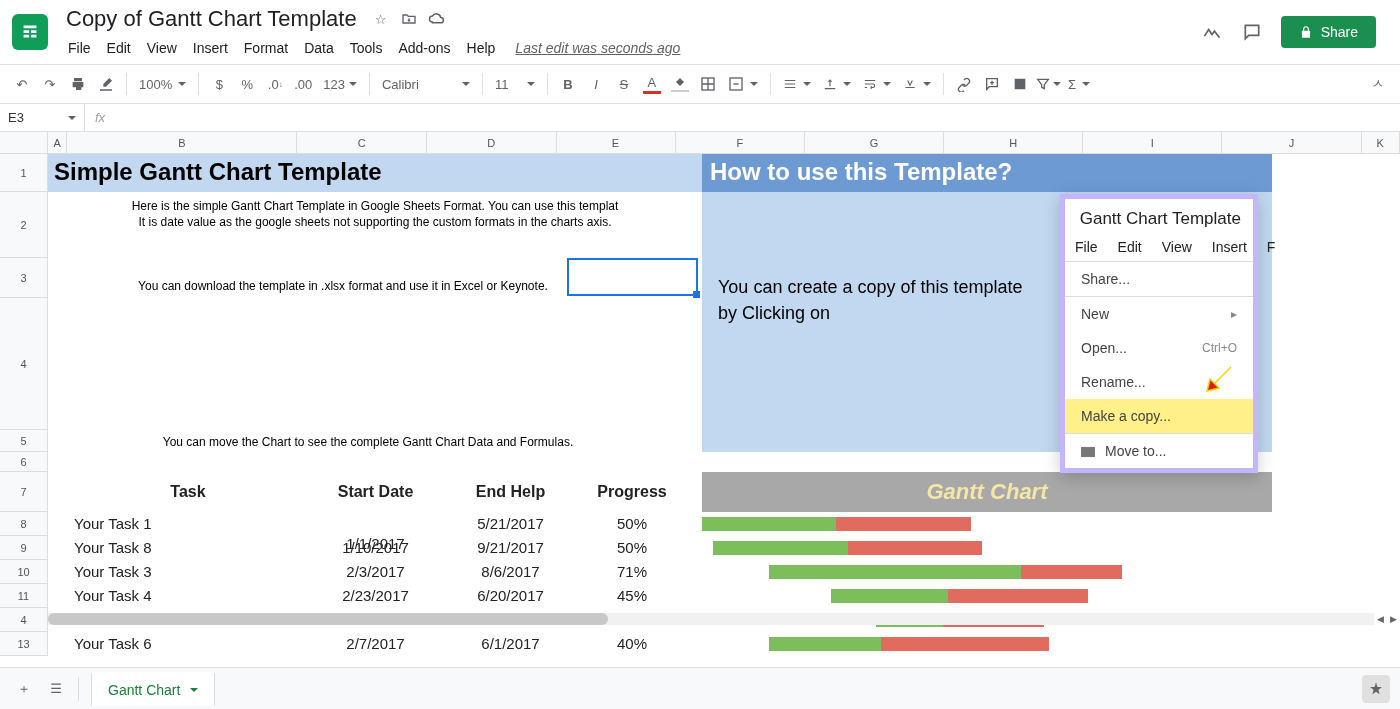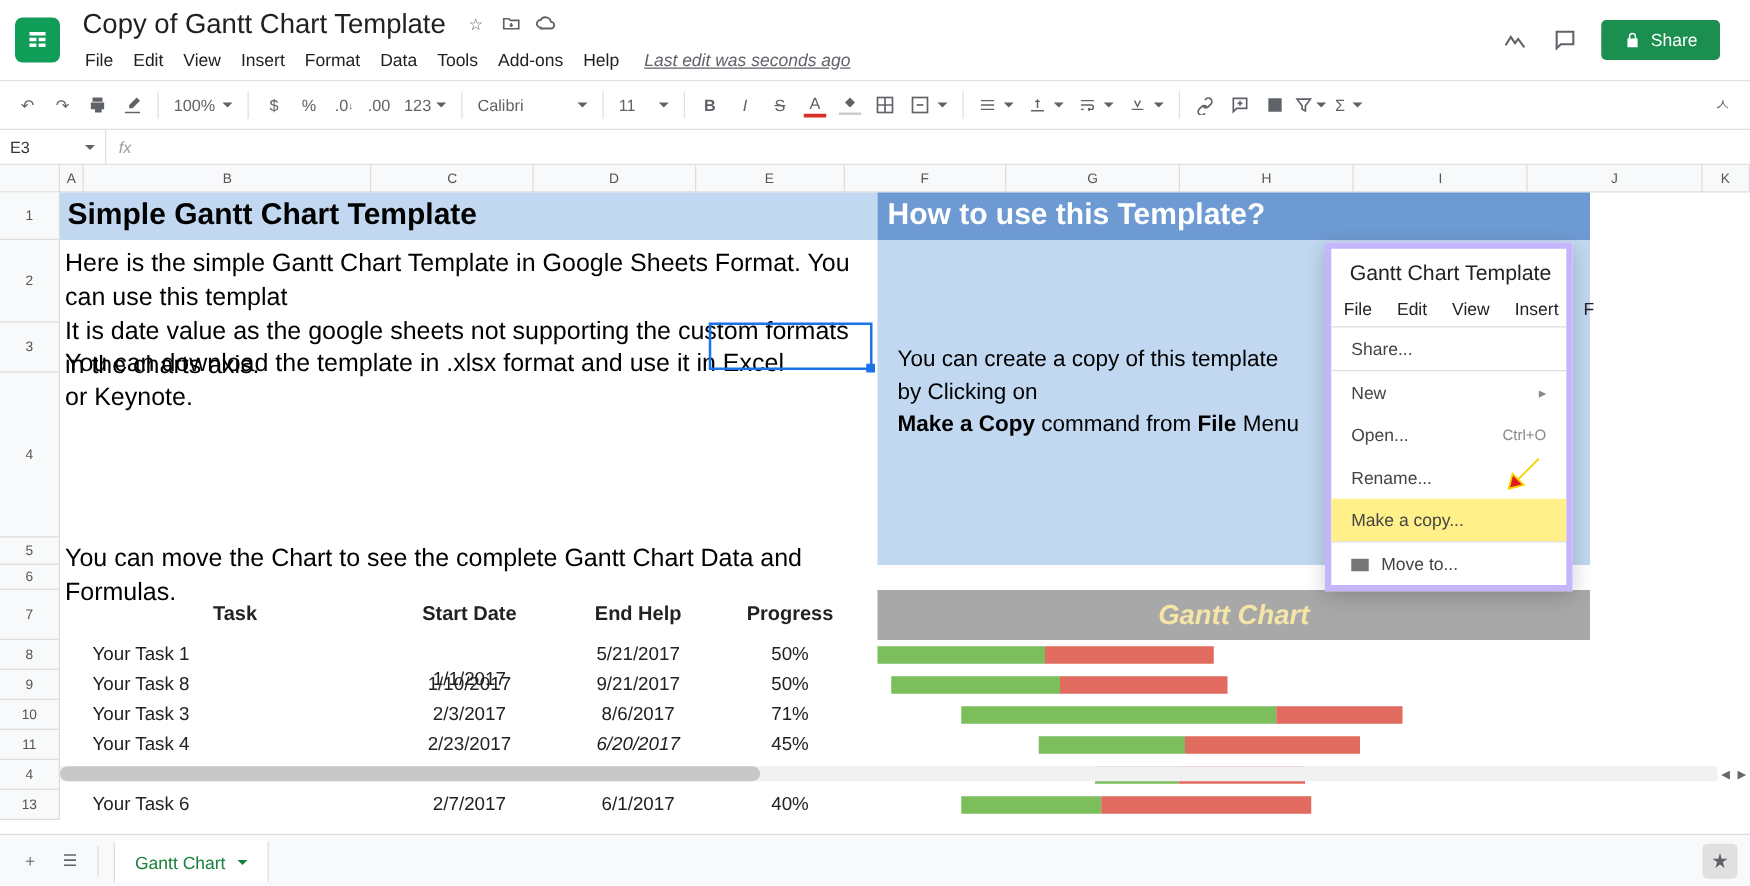--- a/index.html
+++ b/index.html
@@ -45,21 +45,21 @@
 .rh{border-bottom:1px solid #ddd;border-right:1px solid #ddd;text-align:center;font-size:11px;color:#555;}
 .corner{position:absolute;top:0;left:0;width:48px;height:22px;background:#f8f9fa;border-right:1px solid #ddd;border-bottom:1px solid #ddd;}
 .cells{position:absolute;top:22px;left:48px;right:0;bottom:0;}
 
 
 .block{position:absolute;}
 .title1{font-size:24px;font-weight:bold;color:#000;padding:4px 6px;}
 .title2{font-size:24px;font-weight:bold;color:#fff;padding:4px 6px;}
 .bg-lightblue{background:#c1d8f0;}
 .bg-blue{background:#6d9ad2;}
-.desc{font-size:20px;color:#000;line-height:1.35;padding:0 4px;}
+.desc{font-size:12px;color:#000;line-height:1.35;padding:0 4px;text-align:center;}
 .desc2{font-size:18px;color:#000;line-height:1.45;}
 .tbl-header{font-size:16px;font-weight:bold;text-align:center;line-height:40px;}
 .gantt-title{font-size:22px;font-weight:bold;font-style:italic;color:#f5e6a8;text-align:center;line-height:40px;}
 .gantt-hdr-bg{background:#a8a8a8;}
 .cell-text{font-size:15px;}
 .cell-center{text-align:center;}
 
 
 .gantt-row{position:absolute;height:14px;}
 .bar-g{background:#7cbd5c;height:100%;display:inline-block;vertical-align:top;}
@@ -328,21 +328,20 @@
       <div>Here is the simple Gantt Chart Template in Google Sheets Format. You can use this templat</div>
       <div> It is date value as the google sheets not supporting the custom formats in the charts axis.</div>
     </div>
     <div class="block desc" style="left:0;top:124px;width:590px">
       <span>You can download the template in .xlsx format and use it in Excel or Keynote.</span>
     </div>
 
     <div class="block desc2" style="left:670px;top:120px;width:330px">
       <div>You can create a copy of this template</div>
       <div>by Clicking on</div>
-      <div><b>Make a Copy</b><span> command from </span><b>File</b><span> Menu</span></div>
     </div>
 
     <div class="block desc" style="left:0;top:280px;width:640px">
       <span>You can move the Chart to see the complete Gantt Chart Data and Formulas.</span>
     </div>
 
     <div class="block gantt-hdr-bg" style="left:654px;top:318px;width:570px;height:40px"></div>
     <div class="block gantt-title" style="left:654px;top:318px;width:570px">Gantt Chart</div>
 
     <div id="tbl-headers">
@@ -359,21 +358,21 @@
         <div class="block cell-text" style="left: 26px; top: 382px; width: 240px; height: 24px; line-height: 24px;">Your Task 8</div>
         <div class="block cell-text cell-center" style="left: 260px; top: 382px; width: 135px; height: 24px; line-height: 24px;">1/10/2017</div>
         <div class="block cell-text cell-center" style="left: 395px; top: 382px; width: 135px; height: 24px; line-height: 24px;">9/21/2017</div>
         <div class="block cell-text cell-center" style="left: 514px; top: 382px; width: 140px; height: 24px; line-height: 24px;">50%</div>
         <div class="block cell-text" style="left: 26px; top: 406px; width: 240px; height: 24px; line-height: 24px;">Your Task 3</div>
         <div class="block cell-text cell-center" style="left: 260px; top: 406px; width: 135px; height: 24px; line-height: 24px;">2/3/2017</div>
         <div class="block cell-text cell-center" style="left: 395px; top: 406px; width: 135px; height: 24px; line-height: 24px;">8/6/2017</div>
         <div class="block cell-text cell-center" style="left: 514px; top: 406px; width: 140px; height: 24px; line-height: 24px;">71%</div>
         <div class="block cell-text" style="left: 26px; top: 430px; width: 240px; height: 24px; line-height: 24px;">Your Task 4</div>
         <div class="block cell-text cell-center" style="left: 260px; top: 430px; width: 135px; height: 24px; line-height: 24px;">2/23/2017</div>
-        <div class="block cell-text cell-center" style="left: 395px; top: 430px; width: 135px; height: 24px; line-height: 24px; font-style: italic;">6/20/2017</div>
+        <div class="block cell-text cell-center" style="left: 395px; top: 430px; width: 135px; height: 24px; line-height: 24px;">6/20/2017</div>
         <div class="block cell-text cell-center" style="left: 514px; top: 430px; width: 140px; height: 24px; line-height: 24px;">45%</div>
         <div class="block cell-text" style="left: 26px; top: 454px; width: 240px; height: 24px; line-height: 24px;">Your Task 5</div>
         <div class="block cell-text cell-center" style="left: 260px; top: 454px; width: 135px; height: 24px; line-height: 24px;">4/2/2017</div>
         <div class="block cell-text cell-center" style="left: 395px; top: 454px; width: 135px; height: 24px; line-height: 24px;">7/11/2017</div>
         <div class="block cell-text cell-center" style="left: 514px; top: 454px; width: 140px; height: 24px; line-height: 24px;">40%</div>
         <div class="block cell-text" style="left: 26px; top: 478px; width: 240px; height: 24px; line-height: 24px;">Your Task 6</div>
         <div class="block cell-text cell-center" style="left: 260px; top: 478px; width: 135px; height: 24px; line-height: 24px;">2/7/2017</div>
         <div class="block cell-text cell-center" style="left: 395px; top: 478px; width: 135px; height: 24px; line-height: 24px;">6/1/2017</div>
         <div class="block cell-text cell-center" style="left: 514px; top: 478px; width: 140px; height: 24px; line-height: 24px;">40%</div>
       </div>

